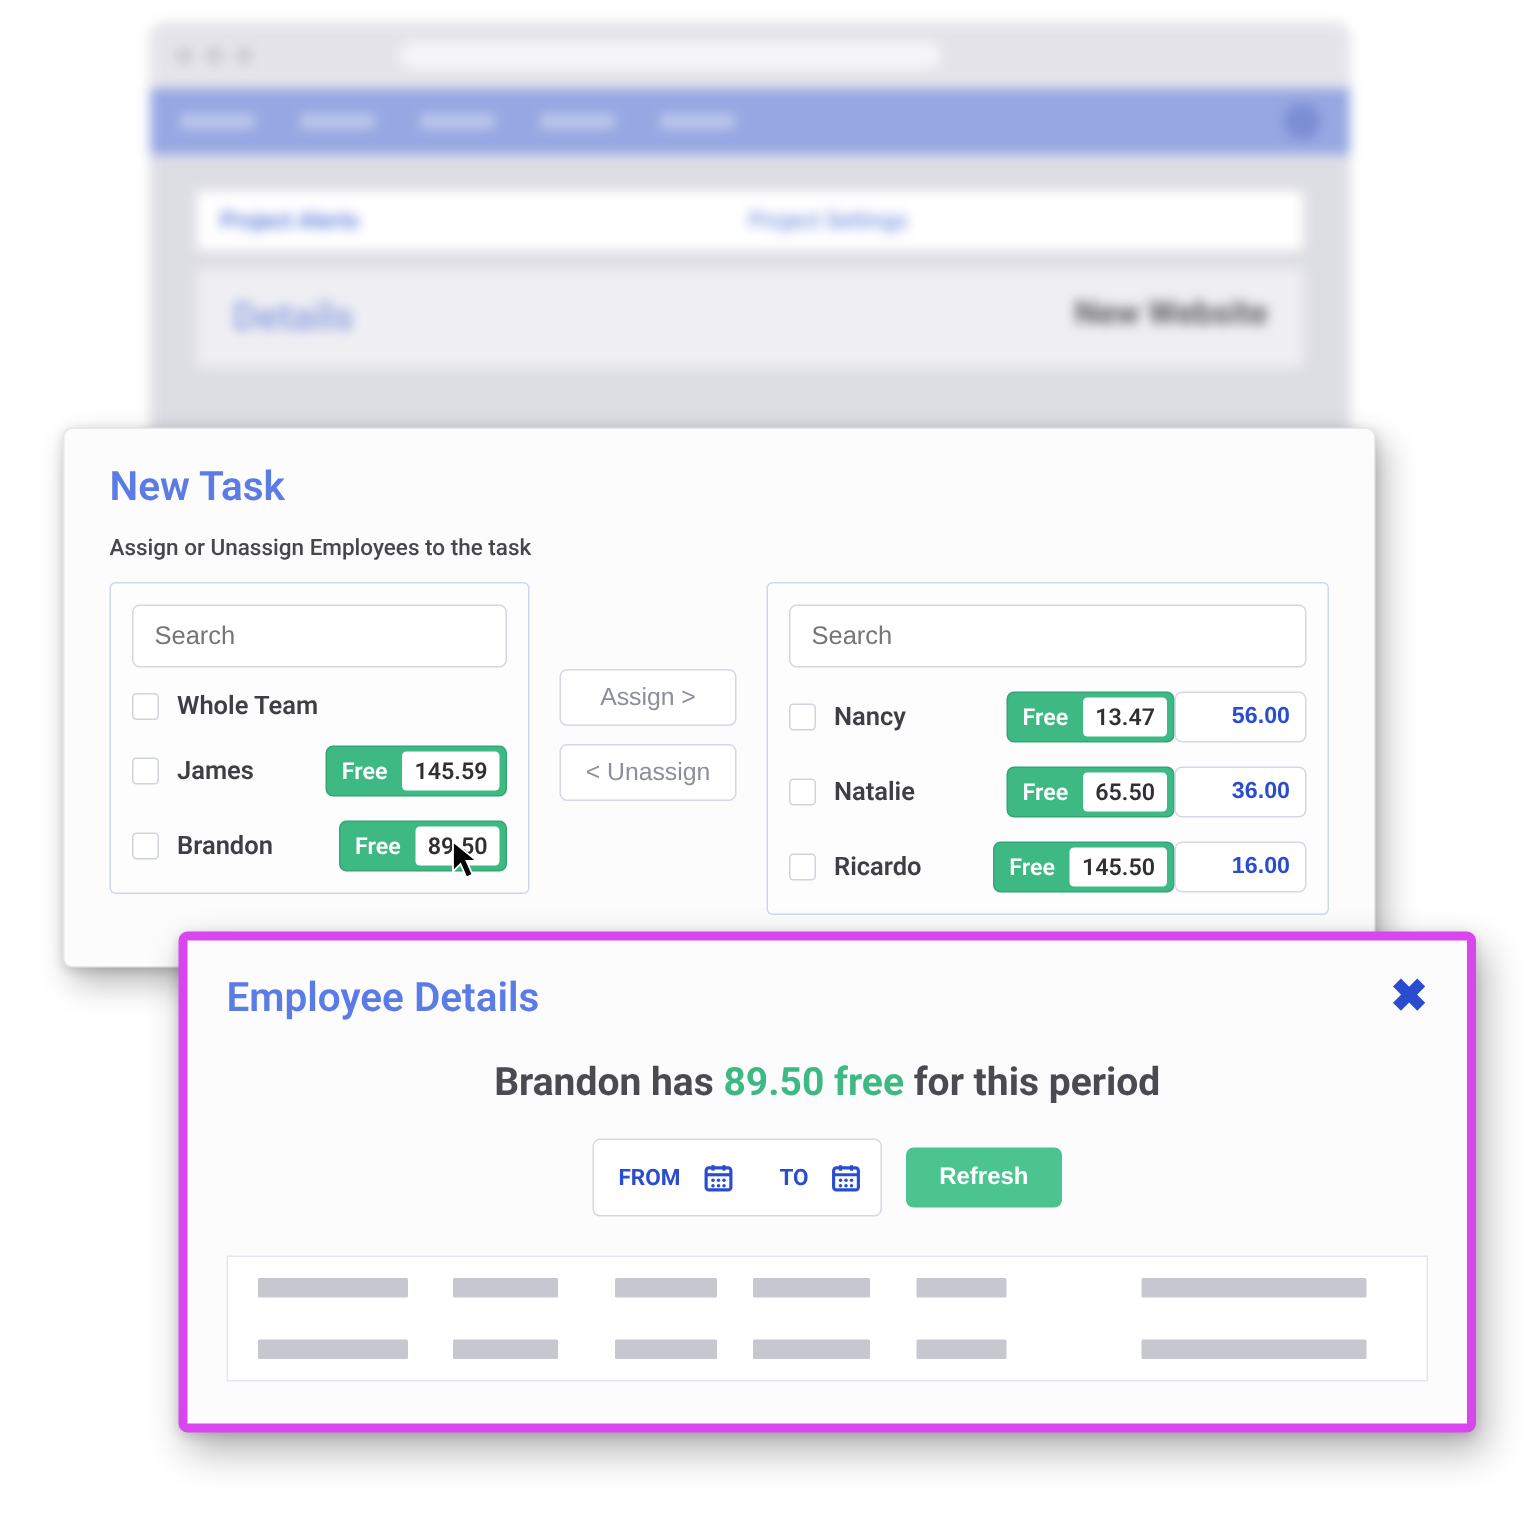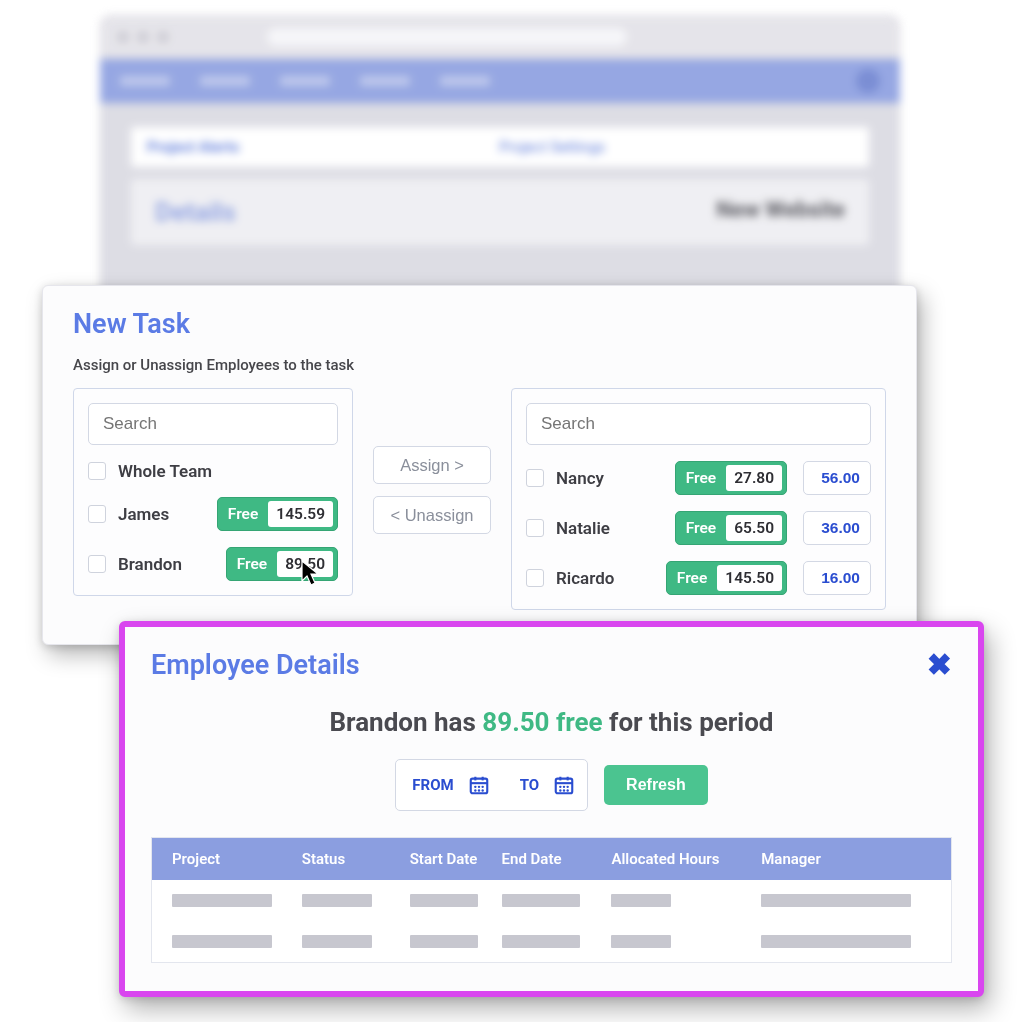--- a/index.html
+++ b/index.html
@@ -162,25 +162,25 @@
     padding:0 8px;
     height:26px;
     display:flex;
     align-items:center;
     border-radius:3px;
     margin-right:4px;
     min-width:54px;
     justify-content:center;
   }
   .bud-input {
-    width:68px;
+    width:88px;
     height:34px;
     border:1px solid #d3d8e4;
     border-radius:5px;
-    margin-left:16px;
+    margin-left:0;
     text-align:right;
     padding-right:10px;
     color:#2a4dd0;
     font-weight:600;
     font-size:15.5px;
     background:#fff;
   }
   .mid-btns {
     display:flex;
     flex-direction:column;
@@ -398,21 +398,21 @@
 
     <div class="assign-box right">
       <input class="search-input" placeholder="Search" style="">
 
       <div class="list-row">
         <div class="chk"></div>
         <span class="name">Nancy</span>
         <span class="spacer"></span>
         <div class="free-badge">
           <span class="lbl">Free</span>
-          <span class="val">27.80</span>
+          <span class="val">13.47</span>
         </div>
         <input class="bud-input" value="56.00" style="">
       </div>
       <div class="list-row">
         <div class="chk"></div>
         <span class="name">Natalie</span>
         <span class="spacer"></span>
         <div class="free-badge">
           <span class="lbl">Free</span>
           <span class="val">65.50</span>
@@ -473,28 +473,20 @@
           <circle cx="16" cy="14" r="1.3" fill="currentColor"></circle>
         <circle cx="8" cy="18" r="1.3" fill="currentColor"></circle>
           <circle cx="12" cy="18" r="1.3" fill="currentColor"></circle>
           <circle cx="16" cy="18" r="1.3" fill="currentColor"></circle>
       </svg>
     </div>
     <button class="refresh-btn">Refresh</button>
   </div>
 
   <div class="emp-table">
-    <div class="emp-thead">
-      <div class="col-project">Project</div>
-      <div class="col-status">Status</div>
-      <div class="col-start">Start Date</div>
-      <div class="col-end">End Date</div>
-      <div class="col-alloc">Allocated Hours</div>
-      <div class="col-mgr">Manager</div>
-    </div>
     <div class="emp-row">
       <div class="col-project">
           <div class="ph"></div>
         </div>
       <div class="col-status">
           <div class="ph"></div>
         </div>
       <div class="col-start">
           <div class="ph"></div>
         </div>

